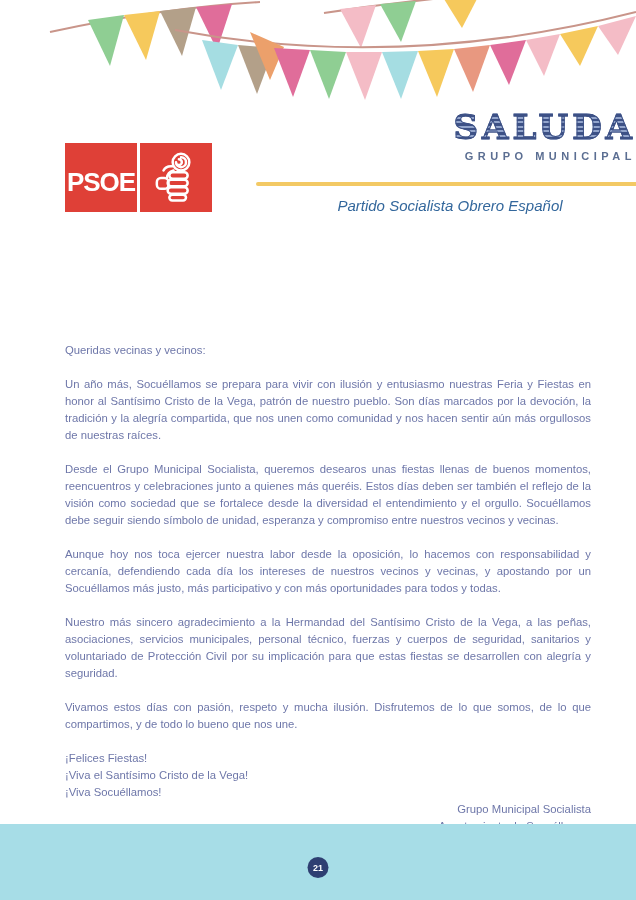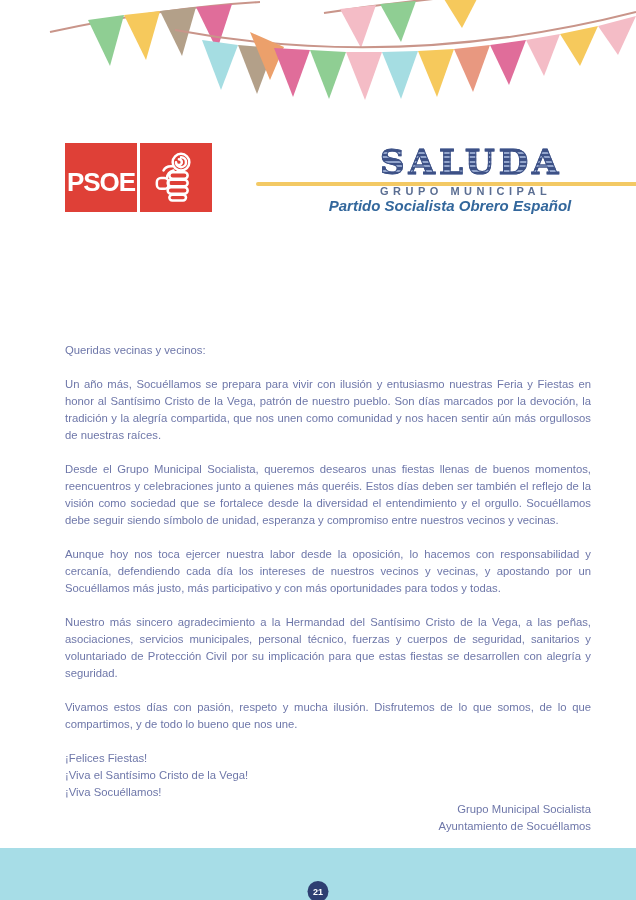--- a/index.html
+++ b/index.html
@@ -25,45 +25,45 @@
   html,body{background:#fff;}
   body{font-family:"Liberation Sans",sans-serif;}
   .page{position:relative;width:636px;height:900px;background:#fff;overflow:hidden;margin:0 auto;}
 
   .bunting{position:absolute;top:0;left:0;width:636px;height:120px;display:block;}
 
   .logo{position:absolute;left:65px;top:143px;width:147px;height:69px;display:flex;gap:3px;}
   .logo-cell{width:72px;height:69px;background:var(--psoe-red);display:flex;align-items:center;justify-content:center;}
   .logo-wordmark{color:#fff;font-weight:bold;font-size:26px;letter-spacing:-1px;padding-top:10px;}
 
-  .header-right{position:absolute;top:110px;right:0;width:256px;text-align:left;margin-top:35px;}
+  .header-right{position:absolute;top:110px;right:0;width:256px;text-align:right;}
   .saluda{
     font-family:"DejaVu Serif","Liberation Serif",serif;
     font-weight:bold;font-size:34px;letter-spacing:4px;line-height:1;
     color:transparent;
     background:repeating-linear-gradient(to bottom,var(--navy) 0px,var(--navy) 2.5px,#93a5cc 2.5px,#93a5cc 4.5px);
     -webkit-background-clip:text;background-clip:text;
     -webkit-text-stroke:1px var(--navy);
     display:inline-block;
   }
   @supports not ((-webkit-background-clip:text) or (background-clip:text)){
     .saluda{color:var(--navy);background:none;}
   }
   .grupo{margin-top:6px;font-size:11px;font-weight:bold;letter-spacing:4.5px;color:var(--subtitle-blue);}
 
   .divider{position:absolute;top:182px;left:256px;right:0;height:4px;background:var(--accent-yellow);border-radius:2px 0 0 2px;}
-  .party-line{position:absolute;top:197px;left:264px;right:0;text-align:center;font-style:italic;font-size:15px;color:var(--party-blue);font-weight:700;}
+  .party-line{position:absolute;top:197px;left:264px;right:0;text-align:center;font-style:italic;font-size:15px;color:var(--party-blue);font-weight:400;}
 
   .letter{position:absolute;top:296px;left:65px;width:526px;color:var(--body-text);font-size:11.3px;line-height:17px;}
   .letter p{margin-bottom:17px;text-align:justify;}
   .letter p.salutation{text-align:left;margin-top:46px;}
   .vivas{}
   .signature{text-align:right;}
 
-  .footer-band{position:absolute;bottom:0;left:0;width:636px;height:52px;background:var(--footer-blue);}
+  .footer-band{position:absolute;bottom:0;left:0;width:636px;height:76px;background:var(--footer-blue);}
   .page-badge{position:absolute;left:50%;top:33px;transform:translateX(-50%);width:21px;height:21px;border-radius:50%;background:var(--badge-navy);color:#fff;font-size:9px;font-weight:bold;display:flex;align-items:center;justify-content:center;}
 </style>
 </head>
 <body>
 
 <div class="page">
 
   <svg class="bunting" viewBox="0 0 636 120" aria-hidden="true">
 
     <path d="M 50 32 Q 160 8 260 2" fill="none" stroke="var(--string)" stroke-width="2"></path>

